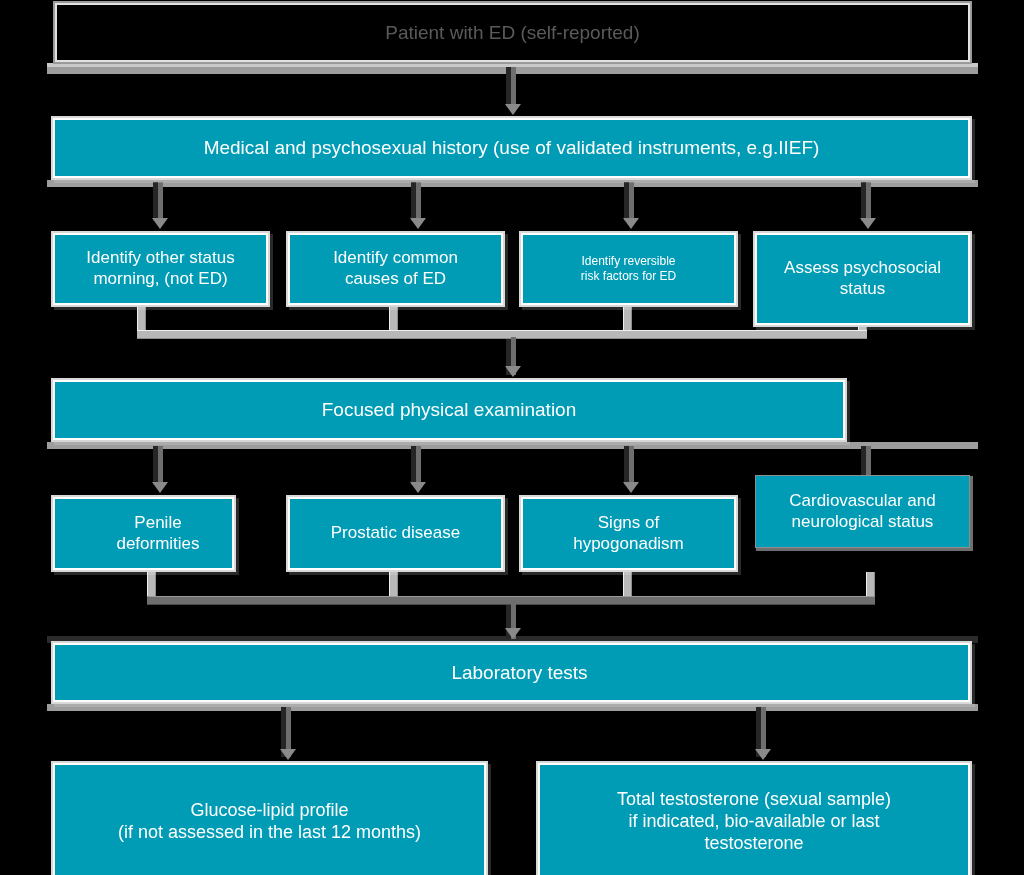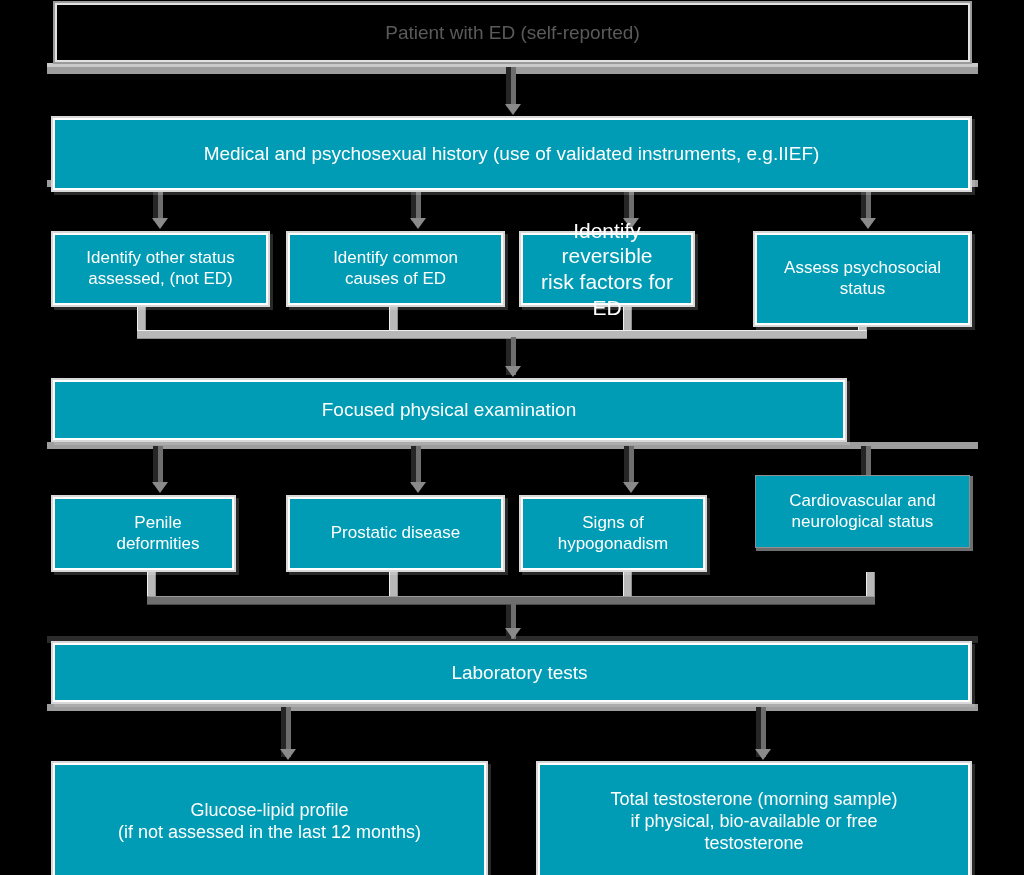--- a/index.html
+++ b/index.html
@@ -78,21 +78,21 @@
   <div class="node ghost" style="left:55px;top:3px;width:915px;height:59px;font-size:19px;">
     <span class="lbl">Patient with ED (self-reported)</span>
   </div>
   <div class="rail light" style="left:47px;top:63px;width:931px;height:4px;"></div>
   <div class="rail" style="left:47px;top:67px;width:931px;height:7px;"></div>
 
   <div class="vshadow" style="left:506px;top:67px;height:40px;"></div>
   <div class="vline" style="left:511px;top:67px;height:40px;"></div>
   <div class="arrow" style="left:505px;top:104px;"></div>
 
-  <div class="node teal" style="left:53px;top:118px;width:917px;height:72px;font-size:19px;">
+  <div class="node teal" style="left:53px;top:118px;width:917px;height:60px;font-size:19px;">
     <span class="lbl">Medical and psychosexual history (use of validated instruments, e.g.IIEF)</span>
   </div>
   <div class="rail" style="left:47px;top:180px;width:931px;height:7px;"></div>
 
   <div class="vshadow" style="left:153px;top:182px;height:39px;"></div>
   <div class="vline" style="left:158px;top:182px;height:39px;"></div>
   <div class="arrow" style="left:152px;top:218px;"></div>
 
   <div class="vshadow" style="left:411px;top:182px;height:39px;"></div>
   <div class="vline" style="left:416px;top:182px;height:39px;"></div>
@@ -102,32 +102,32 @@
   <div class="vline" style="left:629px;top:182px;height:39px;"></div>
   <div class="arrow" style="left:623px;top:218px;"></div>
 
   <div class="vshadow" style="left:861px;top:182px;height:39px;"></div>
   <div class="vline" style="left:866px;top:182px;height:39px;"></div>
   <div class="arrow" style="left:860px;top:218px;"></div>
 
   <div class="node teal" style="left:53px;top:233px;width:215px;height:72px;font-size:17px;">
     <span class="lbl">
       <span>Identify other status</span><br>
-      <span>assessed, (not ED)</span>
+      <span>morning, (not ED)</span>
     </span>
   </div>
 
   <div class="node teal" style="left:288px;top:233px;width:215px;height:72px;font-size:17px;">
     <span class="lbl">
       <span>Identify common</span><br>
       <span>causes of ED</span>
     </span>
   </div>
 
-  <div class="node teal" style="left:521px;top:233px;width:172px;height:72px;font-size:21px;">
+  <div class="node teal" style="left:521px;top:233px;width:215px;height:72px;font-size:12px;">
     <span class="lbl">
       <span>Identify reversible</span><br>
       <span>risk factors for ED</span>
     </span>
   </div>
 
   <div class="node teal" style="left:755px;top:233px;width:215px;height:92px;font-size:17px;">
     <span class="lbl">
       <span>Assess psychosocial</span><br>
       <span>status</span>
@@ -165,21 +165,21 @@
   <div class="arrow" style="left:860px;top:482px;"></div>
 
   <div class="node teal" style="left:53px;top:497px;width:181px;height:73px;font-size:17px;padding-left:29px;">
     <span class="lbl">Penile deformities</span>
   </div>
 
   <div class="node teal" style="left:288px;top:497px;width:215px;height:73px;font-size:17px;">
     <span class="lbl">Prostatic disease</span>
   </div>
 
-  <div class="node teal" style="left:521px;top:497px;width:184px;height:73px;font-size:17px;">
+  <div class="node teal" style="left:521px;top:497px;width:215px;height:73px;font-size:17px;">
     <span class="lbl">
       <span>Signs of</span><br>
       <span>hypogonadism</span>
     </span>
   </div>
 
   <div class="node teal plain" style="left:755px;top:475px;width:215px;height:73px;font-size:17px;">
     <span class="lbl">
       <span>Cardiovascular and</span><br>
       <span>neurological status</span>
@@ -211,19 +211,19 @@
 
   <div class="node teal" style="left:53px;top:763px;width:433px;height:118px;font-size:18px;">
     <span class="lbl">
       <span>Glucose-lipid profile</span><br>
       <span>(if not assessed in the last 12 months)</span>
     </span>
   </div>
 
   <div class="node teal" style="left:538px;top:763px;width:432px;height:118px;font-size:18px;">
     <span class="lbl">
-      <span>Total testosterone (morning sample)</span><br>
-      <span>if physical, bio-available or free</span><br>
+      <span>Total testosterone (sexual sample)</span><br>
+      <span>if indicated, bio-available or last</span><br>
       <span>testosterone</span>
     </span>
   </div>
 
 </div>
 
 </body></html>

